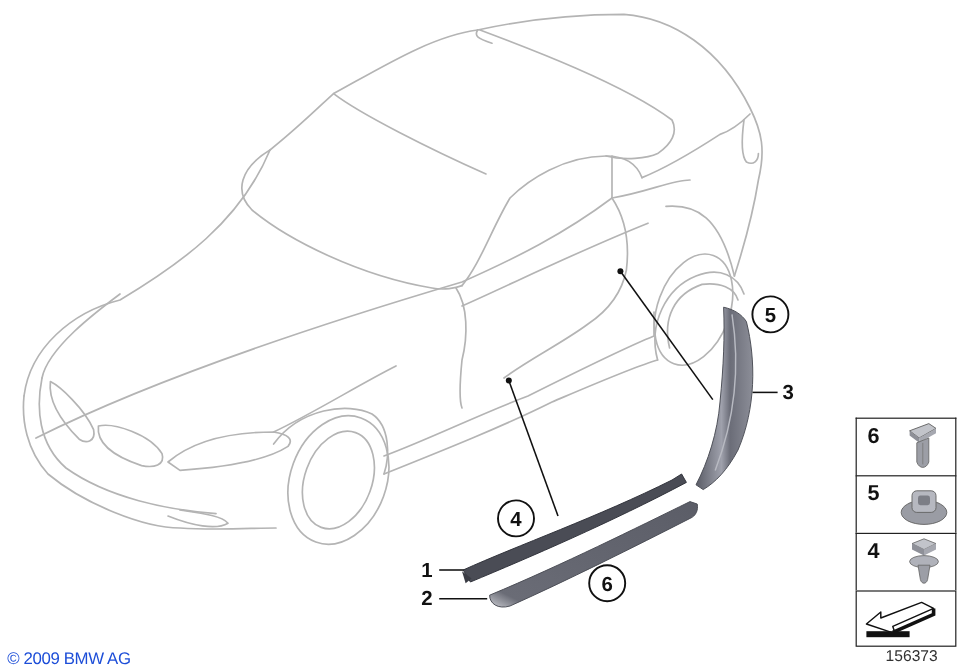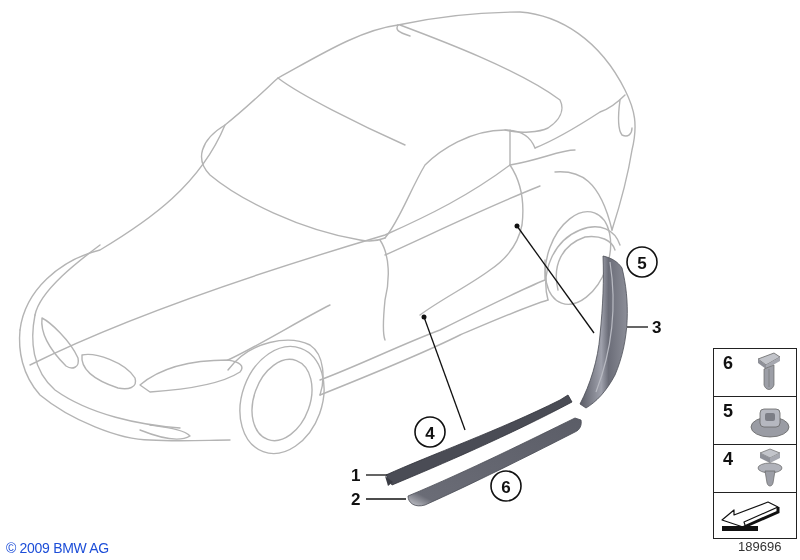--- a/index.html
+++ b/index.html
@@ -160,13 +160,13 @@
   <div class="legend-cell">
     <svg style="position:absolute;left:6px;top:5px;width:70px;height:36px;" viewBox="0 0 70 36">
       <path d="M 2 22 L 14 12 L 14 17 L 48 4 L 58 9 L 24 24 L 26 30 Z" fill="#fff" stroke="#111" stroke-width="1.2" stroke-linejoin="round"></path>
       <path d="M 58 9 L 58 14 L 24 29" fill="none" stroke="#111" stroke-width="3"></path>
       <rect x="2" y="28" width="36" height="5" fill="#111"></rect>
     </svg>
   </div>
 </div>
 
 <div class="copyright">© 2009 BMW AG</div>
-<div class="diagram-id">189696</div>
+<div class="diagram-id">156373</div>
 
 </body></html>

